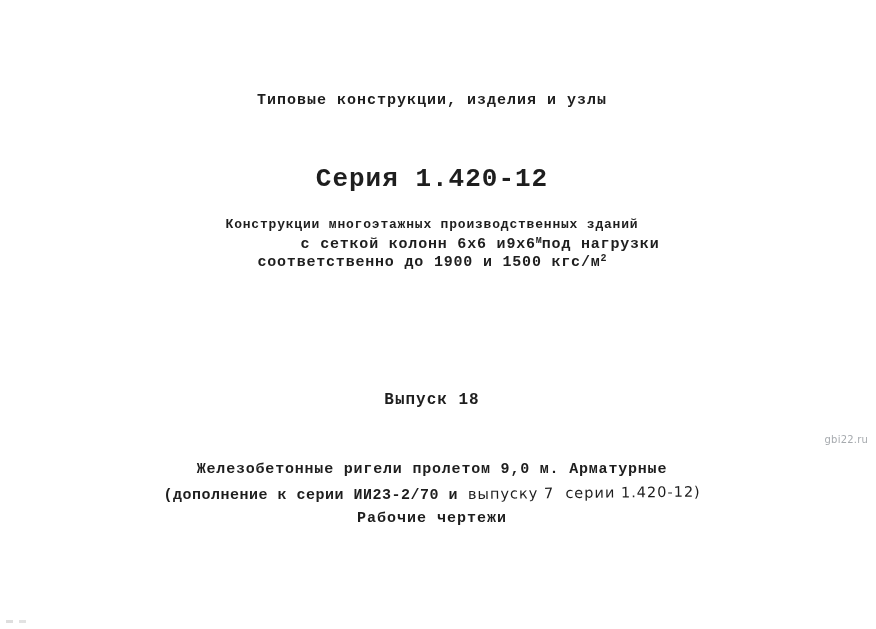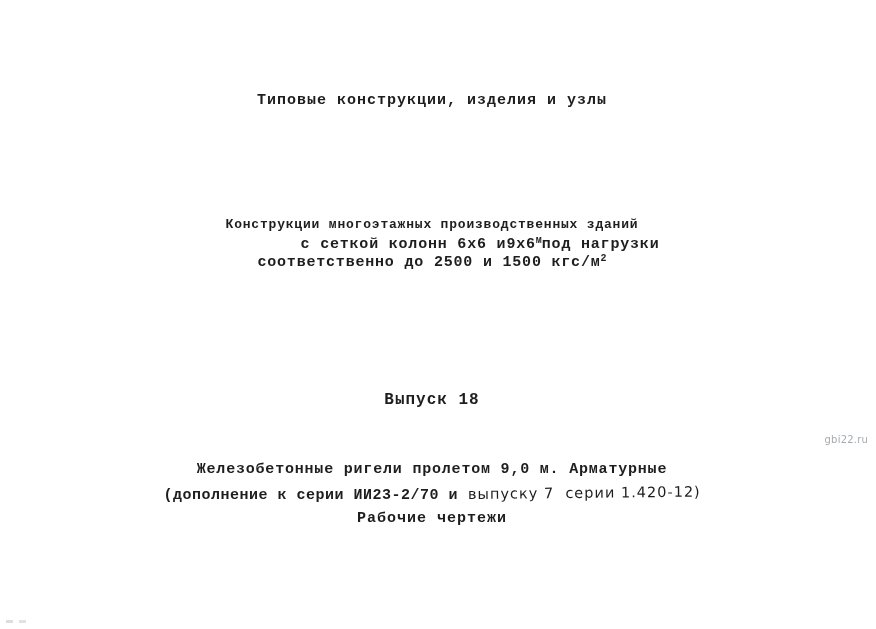--- a/index.html
+++ b/index.html
@@ -89,26 +89,27 @@
   }
 </style>
 </head>
 <body>
 
 <div class="page">
   <div class="content">
 
     <div class="line doc-header">Типовые конструкции, изделия и узлы</div>
 
+    <div class="line series-title">Серия 1.420-12</div>
 
     <div class="line desc-1">Конструкции многоэтажных производственных зданий</div>
 
     <div class="line desc-2"><span>с сеткой колонн 6х6 и9х6</span><span class="sup">м</span><span>под нагрузки</span></div>
 
-    <div class="line desc-3"><span>соответственно до 2500 и 1500 кгс/м</span><span class="sup">2</span></div>
+    <div class="line desc-3"><span>соответственно до 1900 и 1500 кгс/м</span><span class="sup">2</span></div>
 
     <div class="line issue">Выпуск 18</div>
 
     <div class="line subj-1">Железобетонные ригели пролетом 9,0 м. Арматурные</div>
 
 
     <div class="line subj-3"><span>(дополнение к серии ИИ23-2/70 и </span><span class="hand">выпуску 7  серии 1.420-12)</span></div>
 
     <div class="line doc-type">Рабочие чертежи</div>
   </div>

